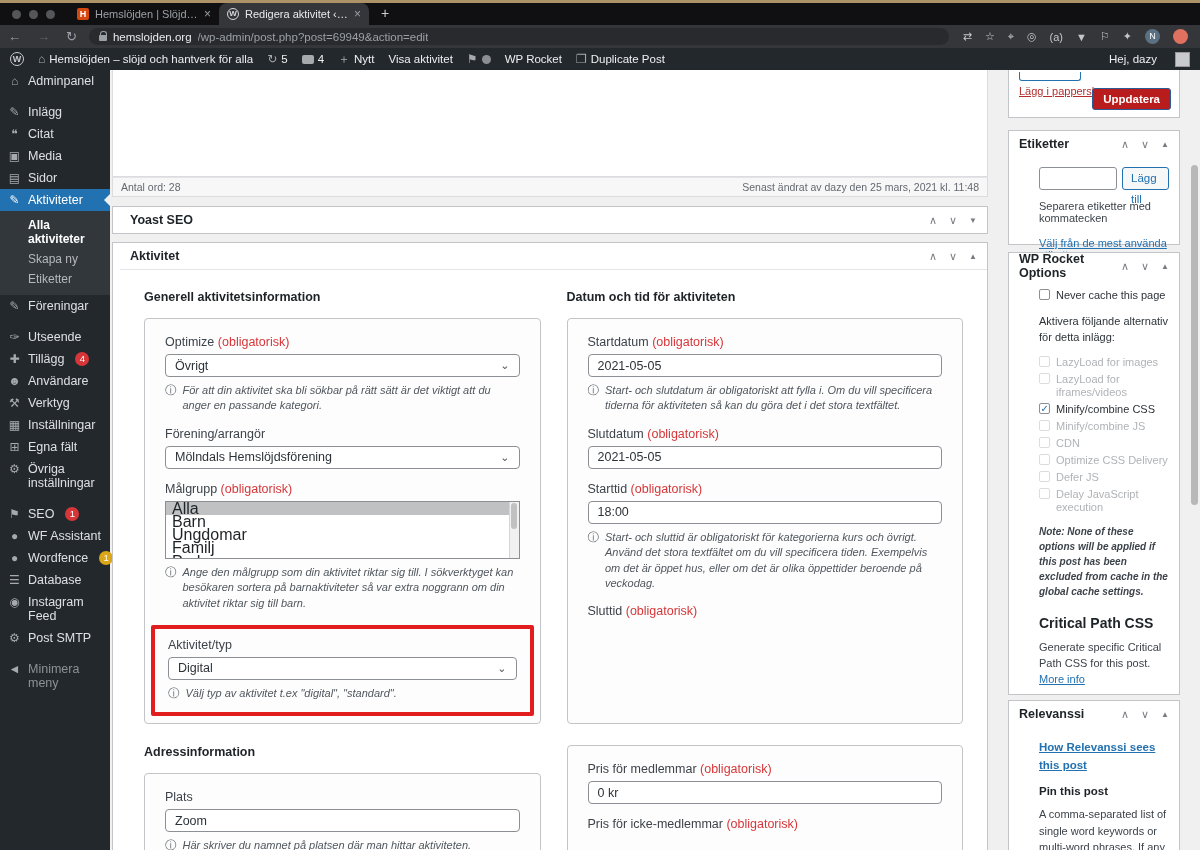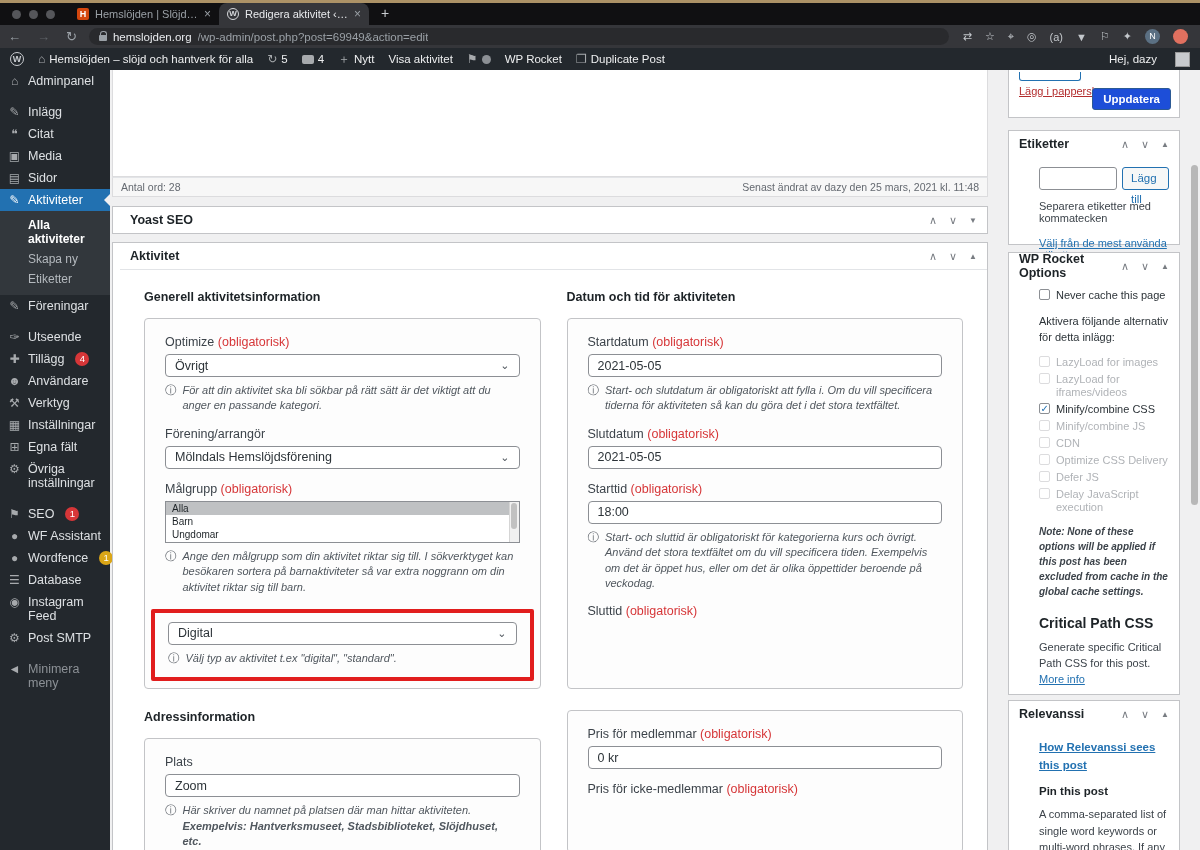--- a/index.html
+++ b/index.html
@@ -74,34 +74,34 @@
   .fbox { border:1px solid #c3c4c7; border-radius:4px; background:#fdfdfd; padding:16px 20px 16px; height:calc(100% - 27px); }
   .frow { margin-bottom:13px; }
   .flabel { font-size:12.5px; color:#3c434a; margin-bottom:5px; }
   .req { color:#d63638; }
   .sel, .inp { height:23px; background:#fff; border:1px solid #8c8f94; border-radius:4px; display:flex; align-items:center; padding:0 9px; font-size:12.5px; color:#2c3338; }
   .sel .chev { margin-left:auto; color:#50575e; font-size:11px; }
   .finfo { display:flex; gap:6px; margin-top:6px; }
   .iico { color:#646970; font-size:11.5px; line-height:14px; flex:0 0 auto; }
   .itext { font-style:italic; font-size:11px; line-height:1.4; color:#50575e; }
   .itext .ib { font-weight:bold; display:block; }
-  .mselect { position:relative; border:1px solid #8c8f94; background:#fff; height:42px; overflow:hidden; font-size:10px; color:#1d2327; }
+  .mselect { position:relative; border:1px solid #8c8f94; background:#fff; height:58px; overflow:hidden; font-size:16px; color:#1d2327; }
   .opt { padding:0 6px; line-height:13.2px; }
   .opt.selected { background:#bfc1c3; }
   .msb { position:absolute; top:0; right:0; width:10px; height:100%; background:#f1f1f1; border-left:1px solid #d5d5d5; }
   .msb::before { content:""; position:absolute; top:1px; left:1.5px; width:6px; height:26px; background:#c1c1c1; border-radius:3px; }
   .redbox { border:4px solid #e11d1d; border-radius:2px; margin:14px -14px -10px; padding:9px 13px 11px; }
   .redbox .frow { margin-bottom:0; }
 
   
   .rightbar { position:absolute; top:70px; left:1008px; width:172px; }
   .pub { position:absolute; top:0; left:0; width:172px; height:48px; background:#fff; border:1px solid #c3c4c7; border-top:none; padding:2px 10px; }
   .pbtn-part { width:62px; height:9px; border:1.5px solid #2271b1; border-top:none; border-radius:0 0 3px 3px; }
   .trash { display:inline-block; margin-top:4px; font-size:11px; color:#b32d2e; text-decoration:underline; }
-  .updbtn { position:absolute; right:8px; bottom:7px; background:#1d4ed8; border:1px solid #2c5a94; color:#fff; font-size:11.5px; font-weight:bold; padding:4px 10px; border-radius:3px; }
+  .updbtn { position:absolute; right:8px; bottom:7px; background:#b91c1c; border:1px solid #2c5a94; color:#fff; font-size:11.5px; font-weight:bold; padding:4px 10px; border-radius:3px; }
   .rbox { position:absolute; left:0; width:172px; background:#fff; border:1px solid #c3c4c7; }
   .rbody { padding:10px 10px 12px;margin-left:20px; }
   .tagrow { display:flex; gap:5px; }
   .taginput { width:106px; height:23px; border:1px solid #8c8f94; border-radius:3px; background:#fff; }
   .tagbtn { height:23px; border:1px solid #2271b1; color:#2271b1; background:#f6f7f7; border-radius:3px; font-size:11.5px; padding:0 8px; line-height:21px; }
   .hint { margin-top:10px; font-size:11px; color:#3c434a; }
   .bluelink { display:inline-block; margin-top:13px; font-size:11px; color:#2271b1; text-decoration:underline; }
   .cbrow { display:flex; gap:6px; align-items:flex-start; font-size:11px; color:#2c3338; margin-bottom:4px; line-height:13px; }
   .cb { width:11px; height:11px; border:1px solid #8c8f94; border-radius:2px; background:#fff; flex:0 0 auto; position:relative; }
   .cbrow.off { color:#b0b3b7; }
@@ -362,20 +362,21 @@
                   <div class="opt">Pedagoger</div>
                   <div class="msb"></div>
                 </div>
                 <div class="finfo">
                     <span class="iico">ⓘ</span>
                     <span class="itext">Ange den målgrupp som din aktivitet riktar sig till. I sökverktyget kan besökaren sortera på barnaktiviteter så var extra noggrann om din aktivitet riktar sig till barn.</span>
                   </div>
               </div>
               <div class="redbox">
                 <div class="frow">
+                  <div class="flabel">Aktivitet/typ</div>
                   <div class="sel">
                       <span>Digital</span>
                       <span class="chev">⌄</span>
                     </div>
                   <div class="finfo">
                       <span class="iico">ⓘ</span>
                       <span class="itext">Välj typ av aktivitet t.ex "digital", "standard".</span>
                     </div>
                 </div>
               </div>

